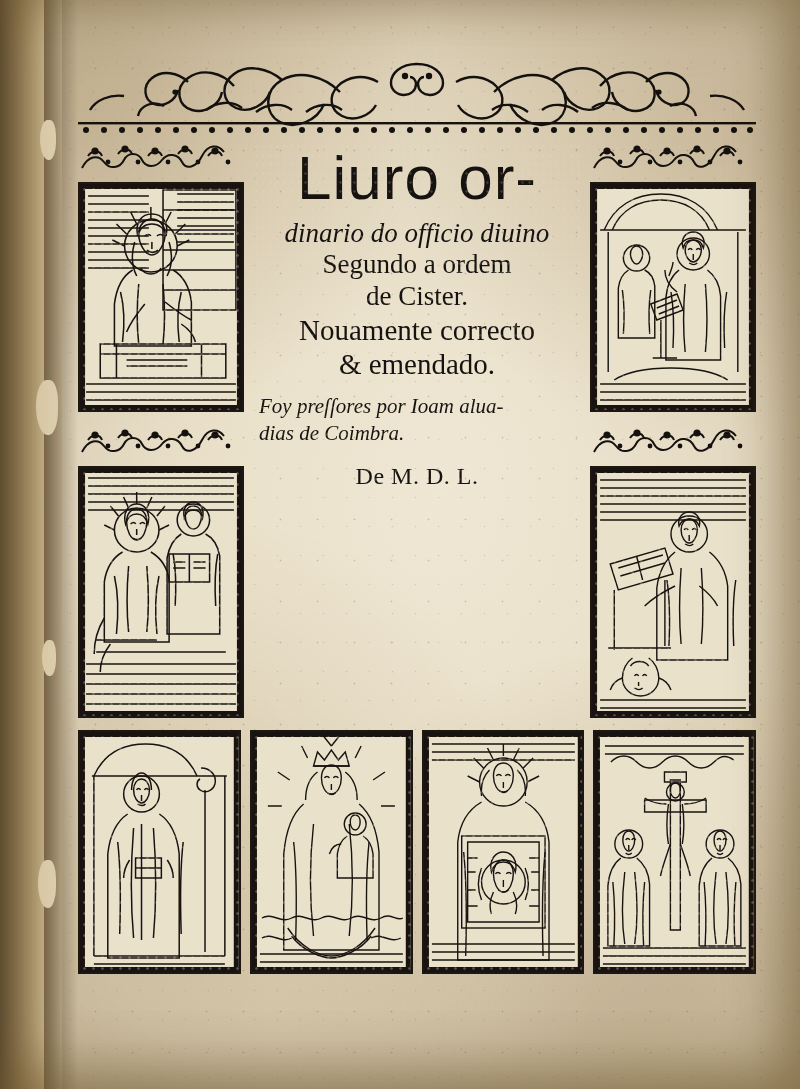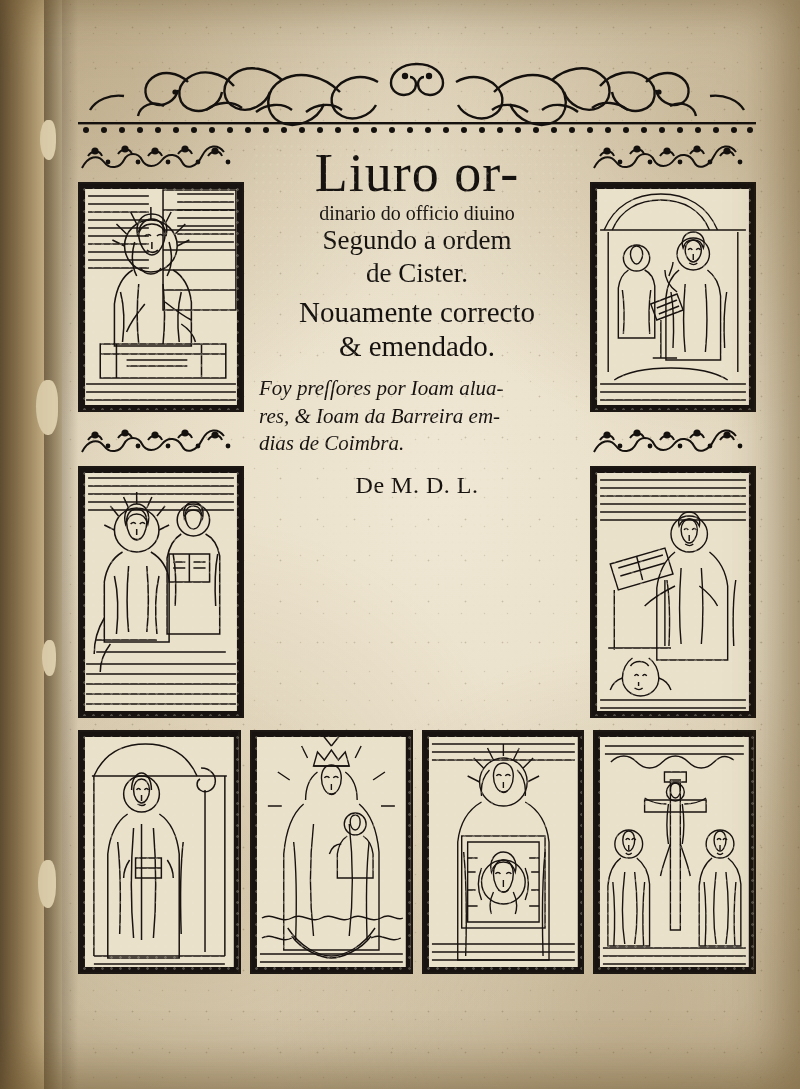--- a/index.html
+++ b/index.html
@@ -119,41 +119,41 @@
   }
   .floral svg { display:block; width:100%; height:100%; }
 
   
   .title-col {
     text-align: center;
     padding: 0 4px;
     color: #161210;
   }
   .t-big {
-    font-family: Liberation Serif, serif;
-    font-size: 54px;
+    font-family: Liberation Sans, sans-serif;
+    font-size: 62px;
     line-height: 0.96;
     letter-spacing: 1px;
     margin-top: 6px;
     white-space: nowrap;
   }
   .t-l2 {
-    font-size: 20px;
+    font-size: 27px;
     line-height: 1.12;
-    margin-top: 2px;
+    margin-top: 10px;
     white-space: nowrap;
+    font-style: italic;
   }
   .t-l3, .t-l4 {
     font-size: 27px;
     line-height: 1.2;
   }
   .t-l5 {
     font-size: 29px;
     line-height: 1.18;
-    margin-top: 6px;
   }
   .t-l6 {
     font-size: 29px;
     line-height: 1.18;
     margin-bottom: 2px;
     text-align: center;
   }
   .imprint {
     font-size: 21px;
     line-height: 1.30;
@@ -425,21 +425,20 @@
       <div class="block title-col">
         <div class="t-big">Liuro or-</div>
         <div class="t-l2">dinario do officio diuino</div>
         <div class="t-l3">Segundo a ordem</div>
         <div class="t-l4">de Cister.</div>
         <div class="t-l5">Nouamente correcto</div>
         <div class="t-l6">&amp; emendado.</div>
 
         <div class="imprint">
           <div>Foy preſſores por Ioam alua-</div>
-          <div>res, &amp; Ioam da Barreira em-</div>
           <div>dias de Coimbra.</div>
         </div>
 
         <div class="date">
           <div>De M. D. L.</div>
         </div>
         <div class="text-wear"></div>
       </div>
 
       <div class="block">

